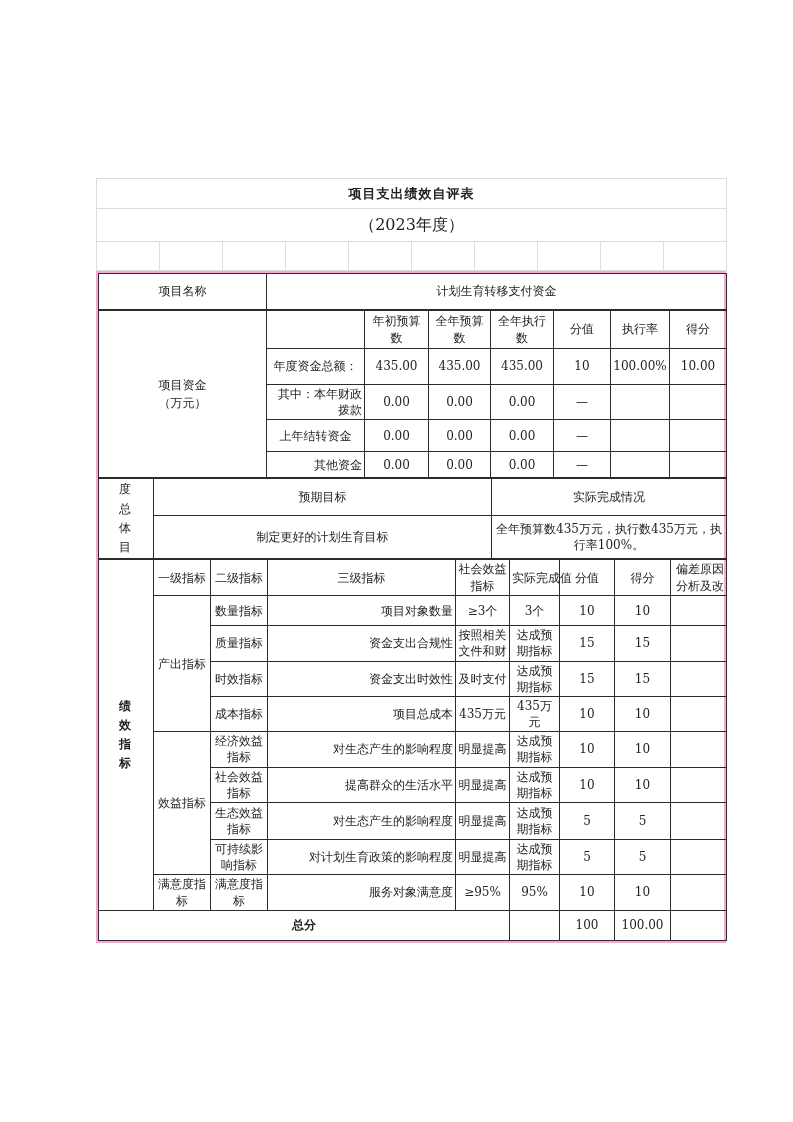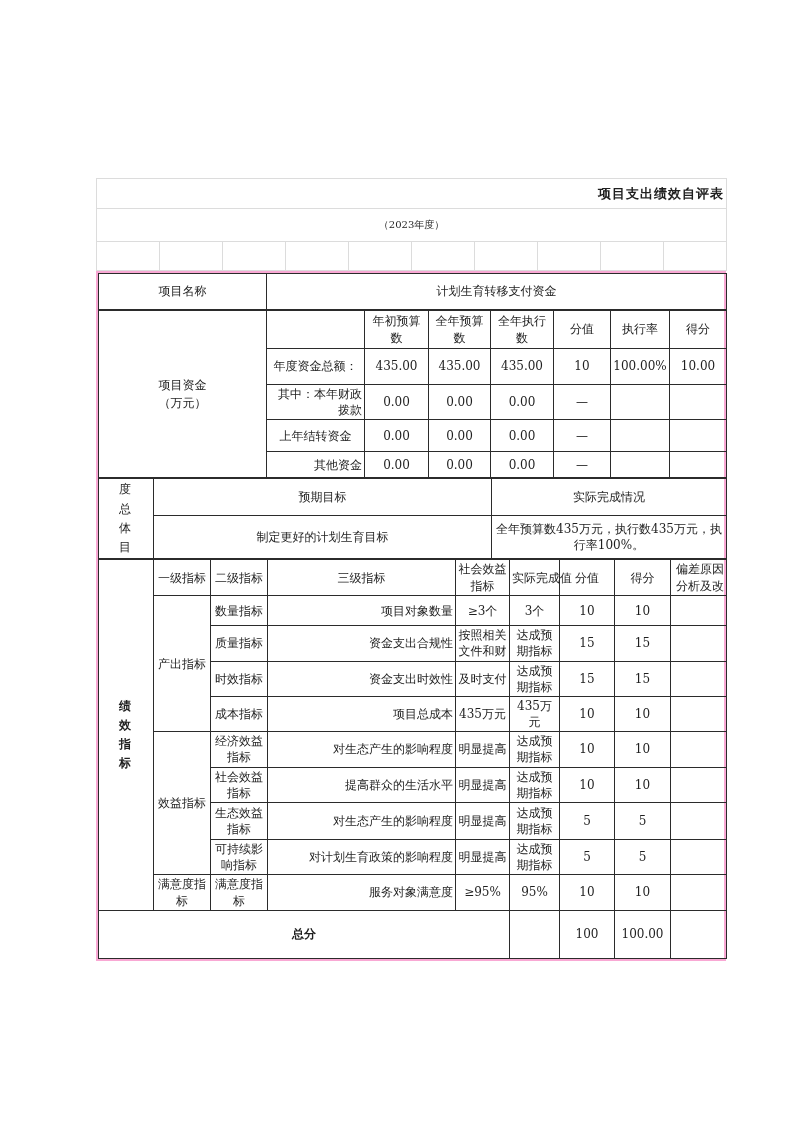--- a/index.html
+++ b/index.html
@@ -19,22 +19,22 @@
     padding:1px 2px;
     text-align:center;
     vertical-align:middle;
     font-size:12px;
     line-height:1.35;
     overflow:visible;
   }
 
   
   table.light td { border:1px solid #dcdcdc; }
-  .title-cell { font-size:13px; font-weight:bold; letter-spacing:1px;text-align:right; }
-  .subtitle-cell { font-size:10px;border-radius:16px; }
+  .title-cell { font-size:13px; font-weight:bold; letter-spacing:1px; }
+  .subtitle-cell { font-size:16px;border-radius:16px; }
 
   
   .main { border:2px solid #f9a8d4; }
 
   .left { text-align:right; }
   .bold { font-weight:bold; }
   .nowrap { white-space:nowrap; }
   .ba { word-break:break-all; }
 
   .vtext { display:inline-block; width:14px; word-break:break-all; line-height:1.6; text-align:left; }
@@ -294,21 +294,21 @@
           <td class="ba">满意度指标</td>
           <td class="ba">满意度指标</td>
           <td class="left">服务对象满意度</td>
           <td class="ba">≥95%</td>
           <td class="ba">95%</td>
           <td>10</td>
           <td>10</td>
           <td></td>
         </tr>
 
-        <tr style="height:48px">
+        <tr style="height:30px">
           <td colspan="5" class="bold">总分</td>
           <td></td>
           <td>100</td>
           <td>100.00</td>
           <td></td>
         </tr>
       </tbody>
         </table>
 
     </div>

